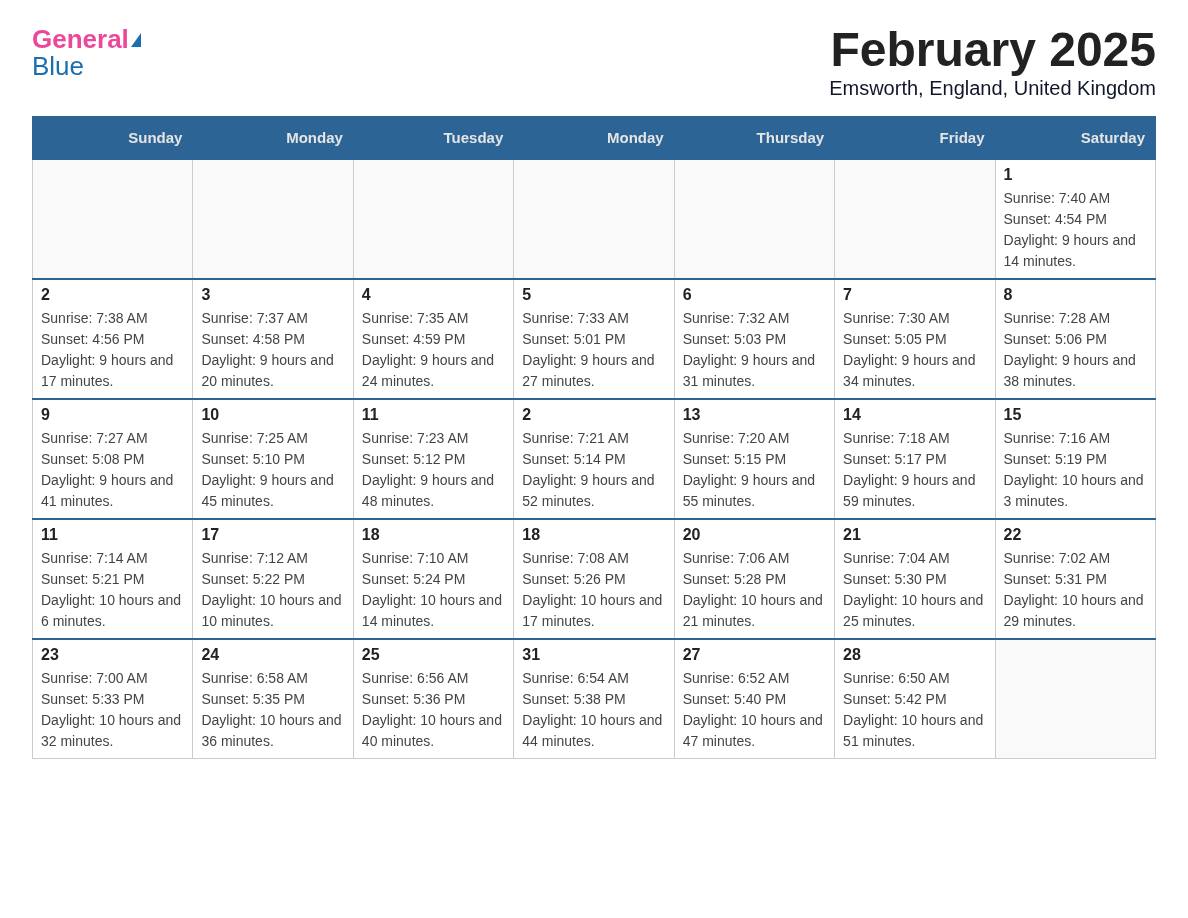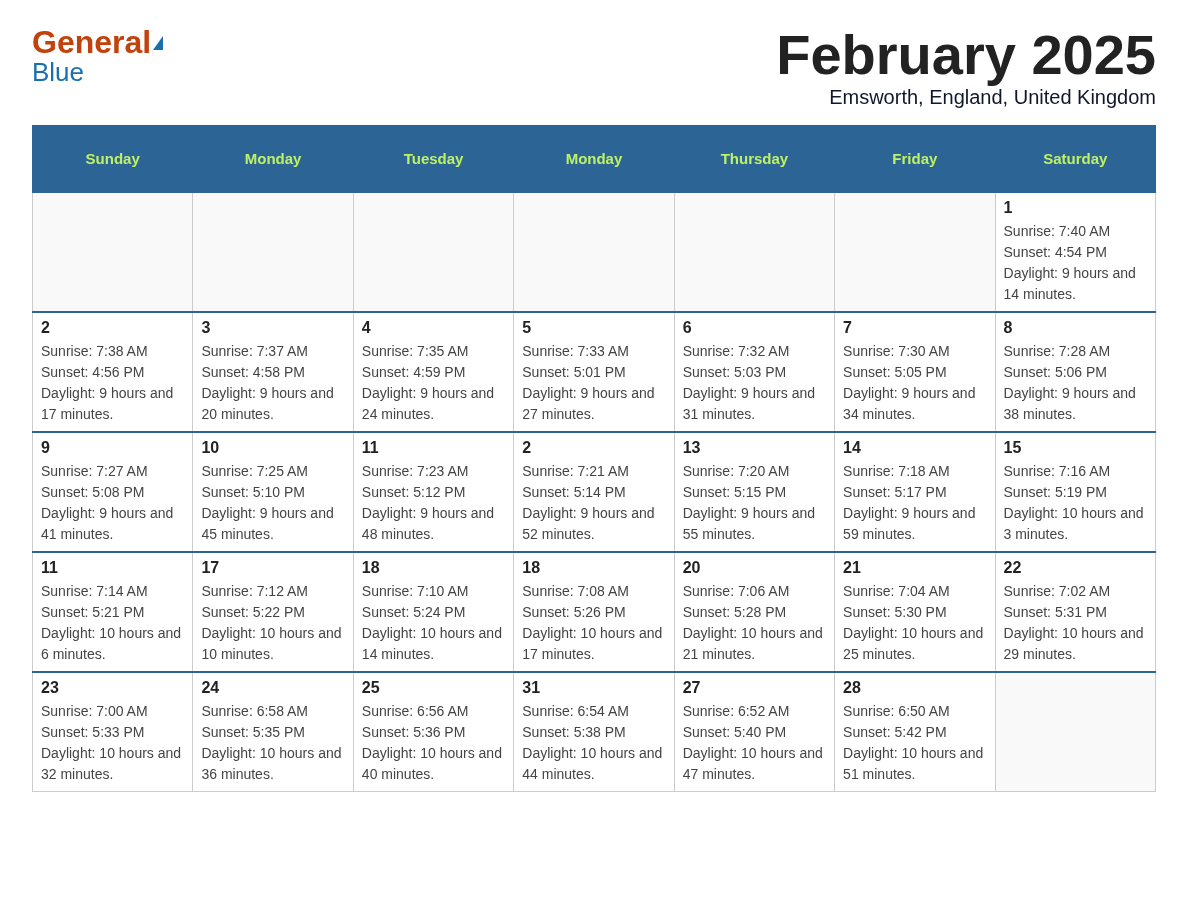--- a/index.html
+++ b/index.html
@@ -17,41 +17,41 @@
       margin-bottom: 16px;
     }
     .logo {
       display: flex;
       flex-direction: column;
     }
     .title-block {
       text-align: right;
     }
     .title-block h1 {
-      font-size: 56px;
+      font-size: 48px;
       font-weight: bold;
       color: #222;
       line-height: 1.1;
     }
     .title-block .subtitle {
       font-size: 20px;
       color: #0f172a;
       margin-top: 0;
     }
     .calendar {
       width: 100%;
       border-collapse: collapse;
     }
     .calendar thead tr th {
       background-color: #2c6496;
-      color: #bef264;
+      color: #e5e5e5;
       font-size: 15px;
       font-weight: bold;
-      padding: 24px 10px;
-      text-align: center;
+      padding: 12px 10px;
+      text-align: right;
       border: 1px solid #2c6496;
     }
     .calendar tbody tr td {
       width: calc(100% / 7);
       vertical-align: top;
       border: 1px solid #ccc;
       padding: 6px 8px;
       font-size: 12.5px;
       color: #333;
       min-height: 110px;
@@ -73,21 +73,21 @@
     }
     .calendar tbody tr {
       border-top: 2px solid #2c6496;
     }
   </style>
 </head>
 <body>
 
 <div class="header">
   <div class="logo">
-    <div style="display:flex; align-items:center; font-size:32px; font-weight:bold; color:#c2410c;">
+    <div style="display:flex; align-items:center; font-size:26px; font-weight:bold; color:#ec4899;">
       <span>General</span>
       <span style="display:inline-block; width:0; height:0; border-left:10px solid transparent; border-bottom:14px solid #1a6faf; margin: 0 1px 0 2px; vertical-align:middle;"></span>
     </div>
     <div style="font-size:26px; font-weight:normal; color:#1a6faf; margin-top:-4px;">Blue</div>
   </div>
   <div class="title-block">
     <h1>February 2025</h1>
     <div class="subtitle">Emsworth, England, United Kingdom</div>
   </div>
 </div>

